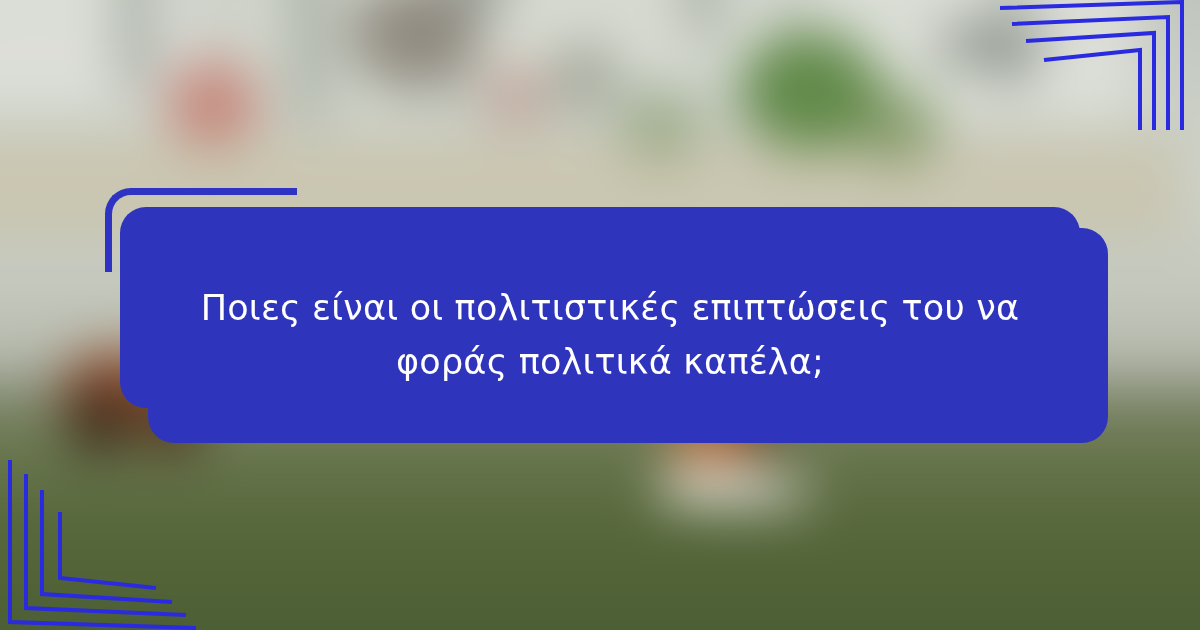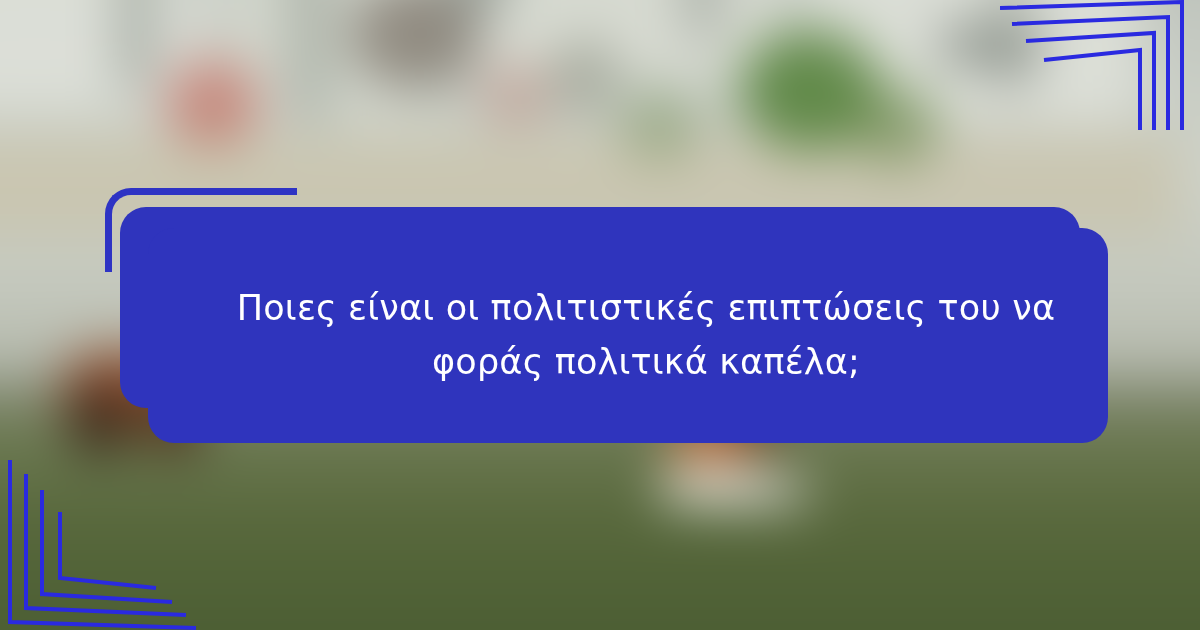--- a/index.html
+++ b/index.html
@@ -116,21 +116,21 @@
   .card-front {
     position: absolute;
     left: 43px;
     top: 40px;
     width: 960px;
     height: 215px;
     background: #2f34bd;
     border-radius: 26px;
     display: flex;
     align-items: center;
-    justify-content: flex-end;
+    justify-content: flex-start;
   }
   .card-text {
     color: #ffffff;
     font-size: 35px;
     line-height: 1.52;
     font-weight: 400;
     text-align: center;
     letter-spacing: .2px;
     padding: 0 52px;
     max-width: 820px;

